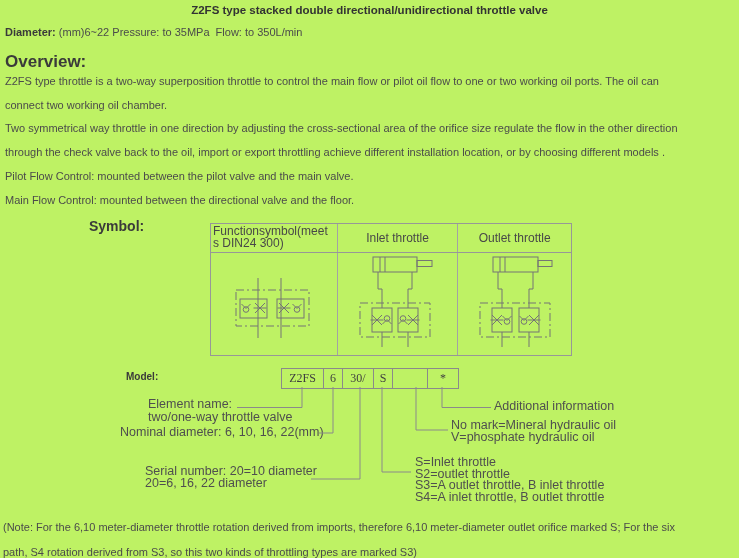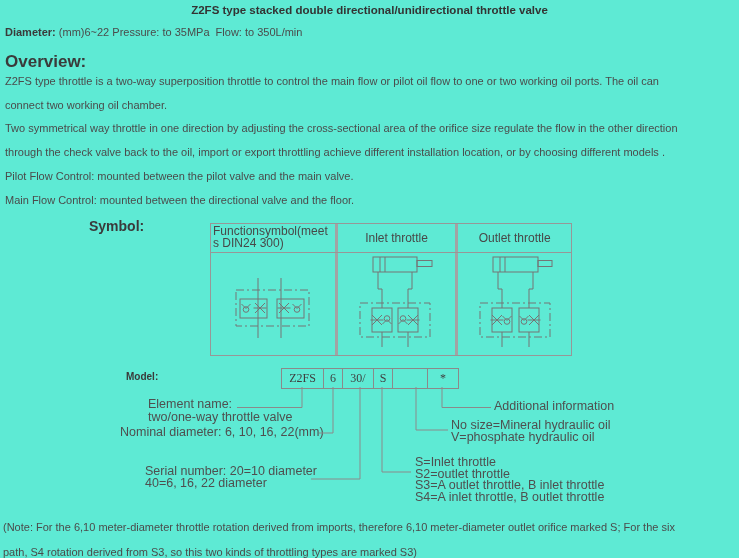--- a/index.html
+++ b/index.html
@@ -1,34 +1,34 @@
 <!DOCTYPE html>
 <html><head>
 <meta charset="utf-8">
 <style>
   html,body{margin:0;padding:0;background:#ffffff;}
-  .page{position:relative;width:739px;height:558px;background:#5eead4;overflow:hidden;
+  .page{position:relative;width:739px;height:558px;background:#bef264;overflow:hidden;
         font-family:"Liberation Sans",sans-serif;color:#4b4b4b;}
   .b{font-weight:bold;color:#3a3a3a;}
   .title{position:absolute;top:4px;left:0;width:739px;text-align:center;
          font-size:11.5px;font-weight:bold;color:#333;}
   .spec{position:absolute;top:26px;left:5px;font-size:11px;white-space:pre-wrap;}
   .ov-head{position:absolute;top:52px;left:5px;font-size:17px;}
   .ov-lines{position:absolute;top:70px;left:5px;width:732px;font-size:11px;}
   .ov-lines .ln{line-height:23.7px;white-space:pre;}
   .sym-head{position:absolute;top:218px;left:89px;font-size:14px;}
   .mod-head{position:absolute;top:371px;left:126px;font-size:10px;}
 
   
   .symtable{position:absolute;left:210px;top:223px;width:362px;height:133px;
             border:1px solid #979797;box-sizing:border-box;font-size:12px;color:#484848;}
   .trow{display:flex;width:100%;box-sizing:border-box;}
   .hrow{height:29px;border-bottom:1px solid #979797;}
   .brow{height:102px;}
-  .tc{box-sizing:border-box;border-right:3px solid #a3a3a3;height:100%;}
+  .tc{box-sizing:border-box;border-right:1px solid #a3a3a3;height:100%;}
   .tc:last-child{border-right:none;}
   .c1{width:127px;}
   .c2{width:121px;}
   .c3{width:113px;}
   .hc1{padding:1px 0 0 2px;line-height:12px;}
   .hc1 .hl{display:block;}
   .hcc{display:flex;align-items:center;justify-content:center;}
 
   
   .mboxes{position:absolute;left:281px;top:368px;display:flex;height:19px;
@@ -101,32 +101,32 @@
     <span class="ml">Element name:</span>
     <span class="ml">two/one-way throttle valve</span>
   </div>
 
   <div class="mlabel" style="left:120px;top:427px">
     <span class="ml">Nominal diameter: 6, 10, 16, 22(mm)</span>
   </div>
 
   <div class="mlabel" style="left:145px;top:466px">
     <span class="ml">Serial number: 20=10 diameter</span>
-    <span class="ml">40=6, 16, 22 diameter</span>
+    <span class="ml">20=6, 16, 22 diameter</span>
   </div>
 
   <div class="mlabel" style="left:415px;top:457px">
     <span class="ml">S=Inlet throttle</span>
     <span class="ml">S2=outlet throttle</span>
     <span class="ml">S3=A outlet throttle, B inlet throttle</span>
     <span class="ml">S4=A inlet throttle, B outlet throttle</span>
   </div>
 
   <div class="mlabel" style="left:451px;top:420px">
-    <span class="ml">No size=Mineral hydraulic oil</span>
+    <span class="ml">No mark=Mineral hydraulic oil</span>
     <span class="ml">V=phosphate hydraulic oil</span>
   </div>
 
   <div class="mlabel" style="left:494px;top:401px">
     <span class="ml">Additional information</span>
   </div>
 
   <div class="note">
     <div class="ln">(Note: For the 6,10 meter-diameter throttle rotation derived from imports, therefore 6,10 meter-diameter outlet orifice marked S; For the six</div>
     <div class="ln">path, S4 rotation derived from S3, so this two kinds of throttling types are marked S3)</div>

